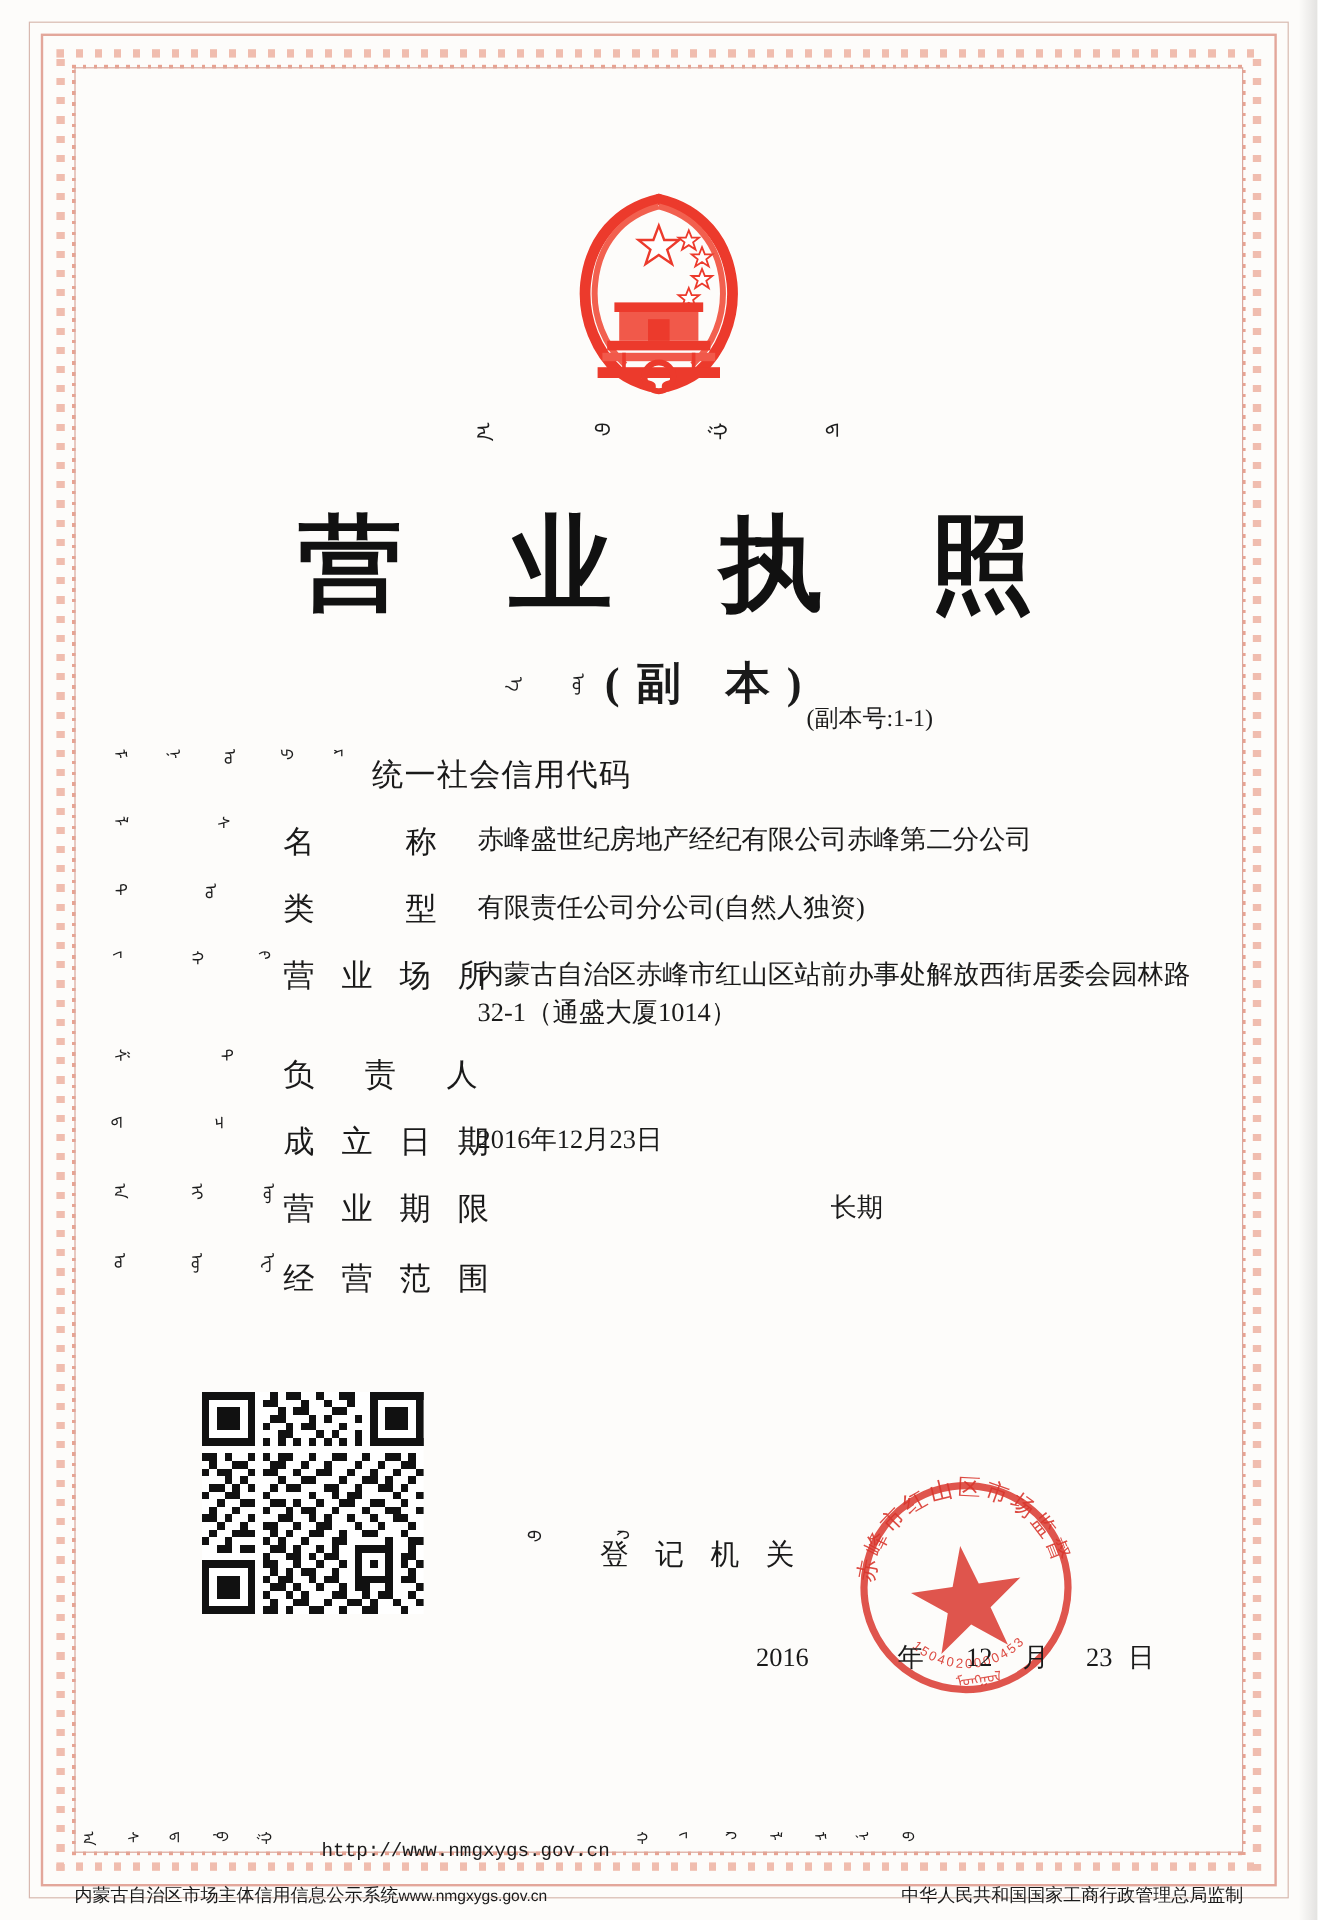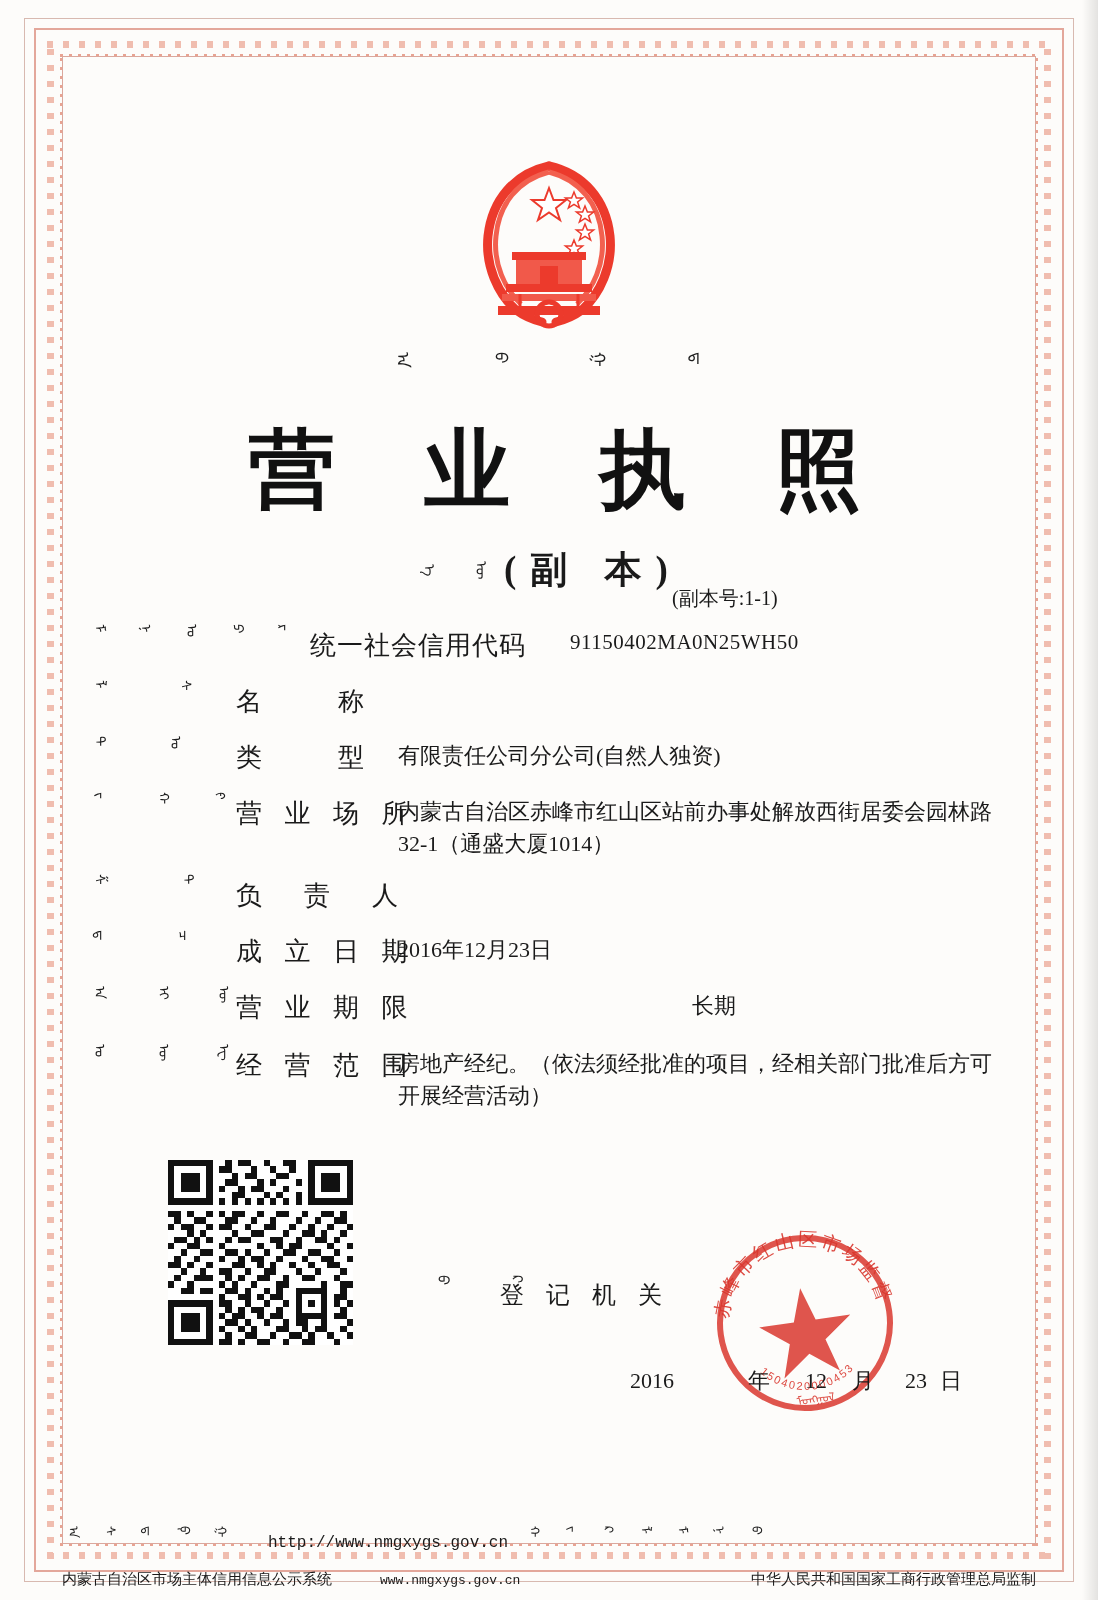--- a/index.html
+++ b/index.html
@@ -172,21 +172,21 @@
     position:absolute;left:268px;top:-14px;font-size:16px;
     font-family:"Liberation Mono","DejaVu Sans Mono",monospace;
   }
   .footer .mong-right{
     position:absolute;right:330px;top:-22px;display:flex;gap:14px;height:38px;
   }
   .footer .mong-right span{font-size:13px;}
   .footer .line-left{
     position:absolute;left:62px;top:22px;font-size:15px;
   }
-  .footer .line-left .u{font-family:Liberation Mono, monospace;font-size:13px;margin-left:48px;}
+  .footer .line-left .u{font-family:Liberation Sans, sans-serif;font-size:13px;}
   .footer .line-right{
     position:absolute;right:62px;top:22px;font-size:15px;
   }
   .edge-shadow{
     position:absolute;right:0;top:0;bottom:0;width:16px;
     background:linear-gradient(90deg,rgba(0,0,0,0) 0%,rgba(0,0,0,.10) 100%);
     pointer-events:none;
   }
 </style>
 </head>
@@ -255,29 +255,29 @@
 
     <div class="row" style="height:56px">
       <span class="mong-label">
         <span class="mong" style="margin-right:22px">ᠮ</span>
         <span class="mong" style="margin-right:22px">ᠨ</span>
         <span class="mong" style="margin-right:22px">ᠣ</span>
         <span class="mong" style="margin-right:22px">ᠫ</span>
         <span class="mong">ᠷ</span>
       </span>
       <span class="cn-label" style="left:310px;width:215px;letter-spacing:1px">统一社会信用代码</span>
-      <span class="value code">91150402MA0N25WH50</span>
     </div>
 
     <div class="row" style="height:56px">
       <span class="mong-label">
         <span class="mong" style="margin-right:62px">ᠯ</span>
         <span class="mong">ᠰ</span>
       </span>
       <span class="cn-label" style="left:236px;width:150px">名　　称</span>
+      <span class="value">赤峰盛世纪房地产经纪有限公司赤峰第二分公司</span>
     </div>
 
     <div class="row" style="height:56px">
       <span class="mong-label">
         <span class="mong" style="margin-right:52px">ᠲ</span>
         <span class="mong">ᠤ</span>
       </span>
       <span class="cn-label" style="left:236px;width:150px">类　　型</span>
       <span class="value">有限责任公司分公司(自然人独资)</span>
     </div>
@@ -319,21 +319,20 @@
       <span class="value" style="left:692px;right:auto">长期</span>
     </div>
 
     <div class="row" style="height:86px">
       <span class="mong-label">
         <span class="mong" style="margin-right:40px">ᠣ</span>
         <span class="mong" style="margin-right:36px">ᠥ</span>
         <span class="mong">ᠧ</span>
       </span>
       <span class="cn-label" style="left:236px;width:152px">经 营 范 围</span>
-      <span class="value" style="right:88px;line-height:1.45">房地产经纪。（依法须经批准的项目，经相关部门批准后方可开展经营活动）</span>
     </div>
 
   </div>
 
   <div class="qr">
     <svg viewBox="0 0 29 29" width="185" height="185" shape-rendering="crispEdges">
       <rect width="29" height="29" fill="#fff"></rect>
       <g fill="#111">
 
         <rect x="0" y="0" width="7" height="1"></rect>

